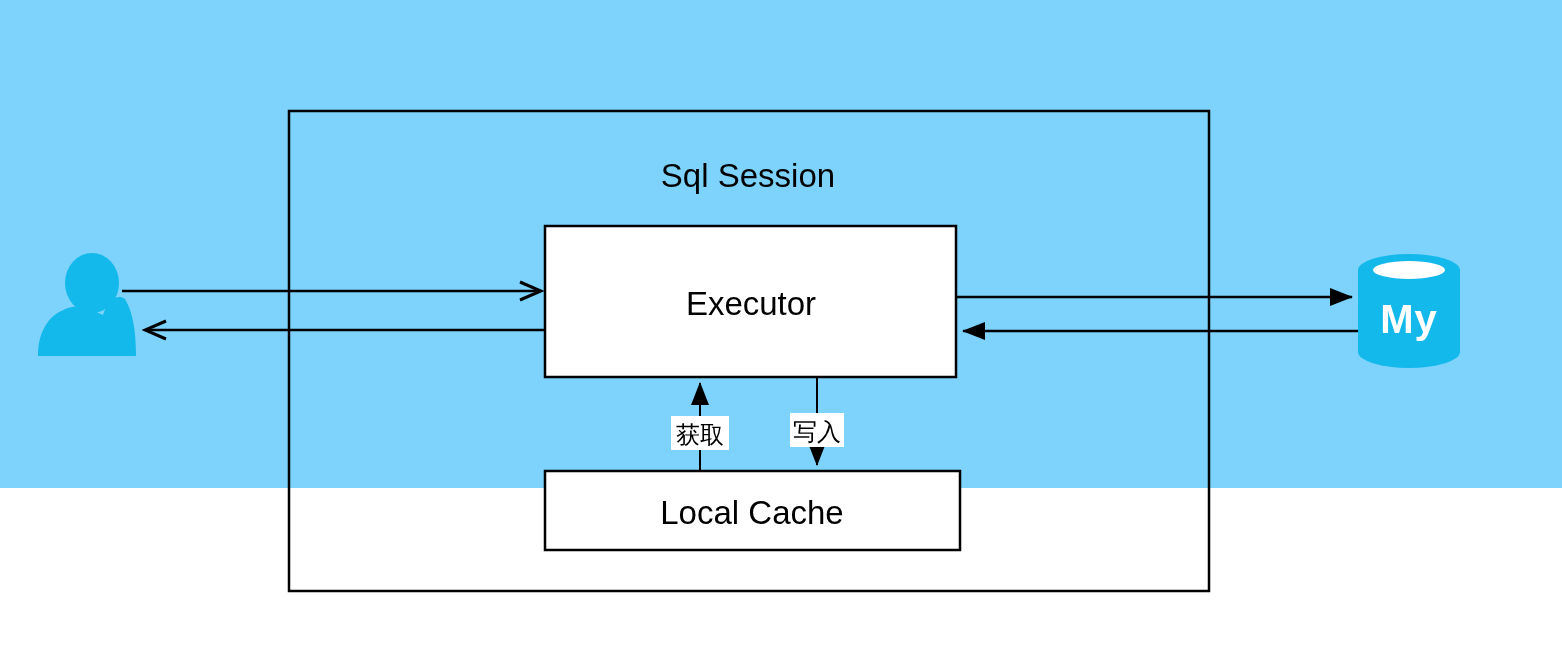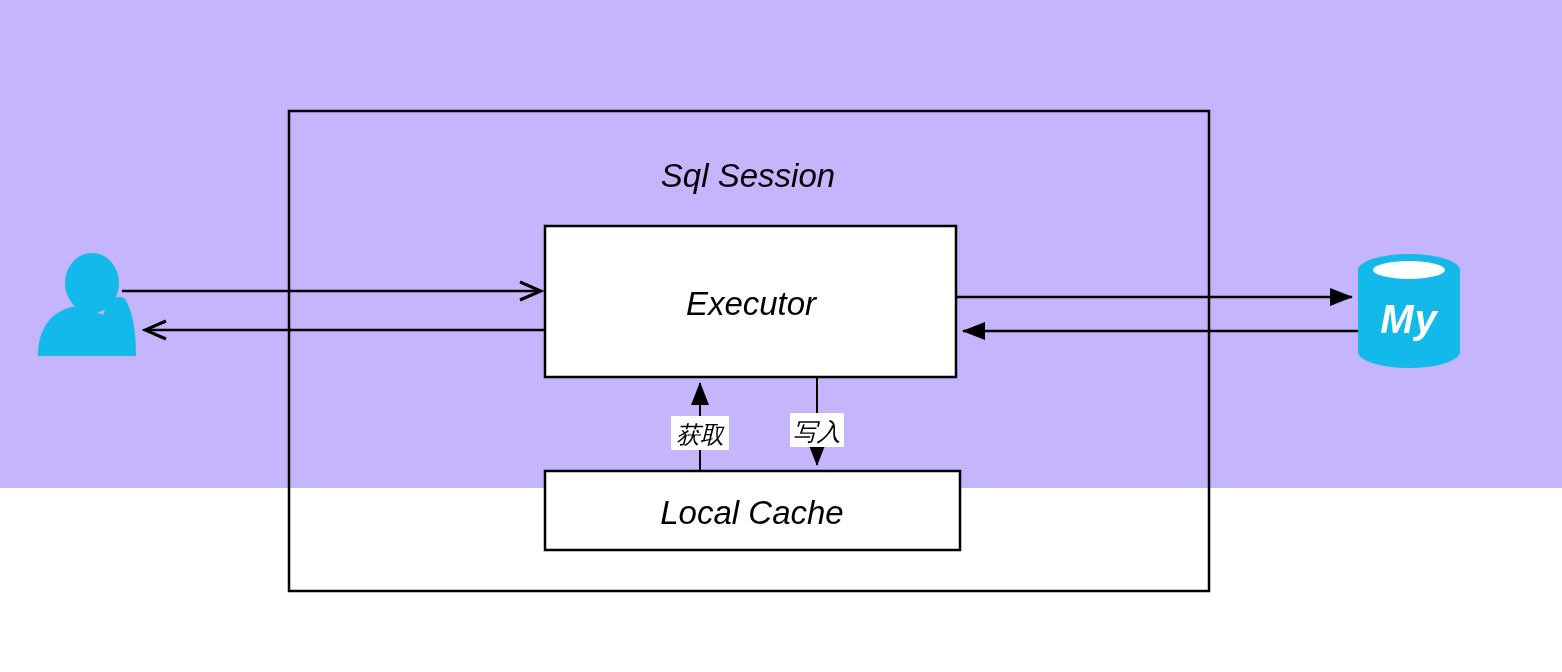--- a/index.html
+++ b/index.html
@@ -8,22 +8,21 @@
     background: #ffffff;
     width: 1562px;
     height: 672px;
     overflow: hidden;
     font-family: "Liberation Sans", sans-serif;
   }
   .diagram-stage {
     position: relative;
     width: 1562px;
     height: 488px;
-    background: #c4b5fd;
-    font-style: italic;
+    background: #7dd3fc;
   }
   svg { display: block; }
   .box-rect {
     fill: #ffffff;
     stroke: #000000;
     stroke-width: 2.5;
   }
   .session-rect {
     fill: none;
     stroke: #000000;

